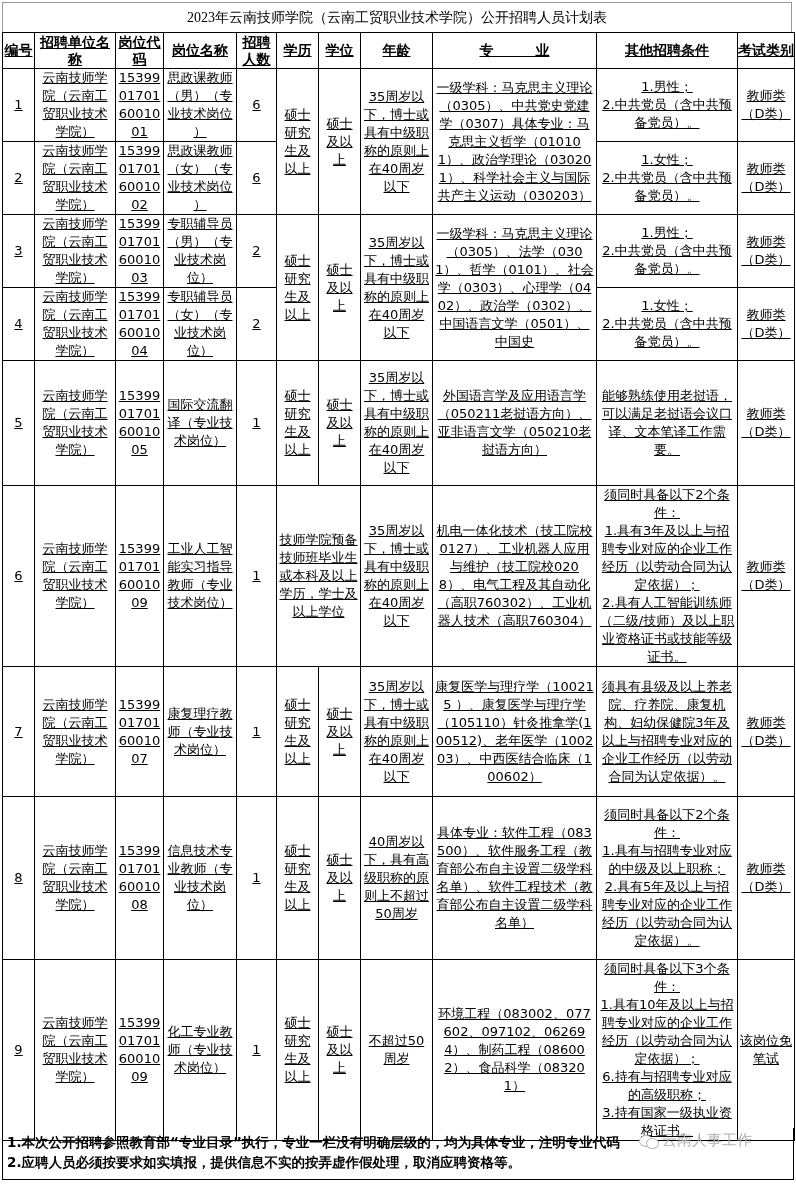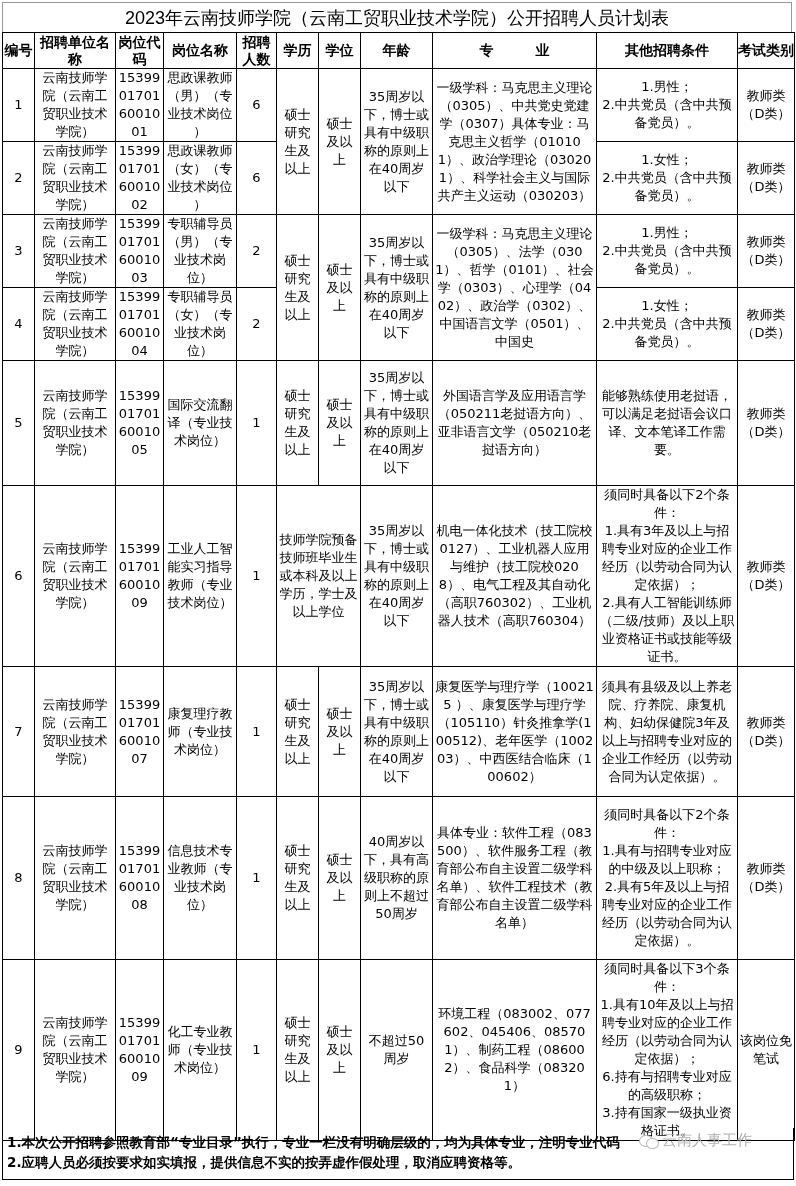--- a/index.html
+++ b/index.html
@@ -1,24 +1,24 @@
 <!DOCTYPE html>
 <html><head>
 <meta charset="utf-8">
 <style>
   html, body { margin: 0; padding: 0; background: #ffffff; }
   body { width: 796px; height: 1186px; overflow: hidden; position: relative;
          font-family: "DejaVu Sans", "Liberation Sans", sans-serif; color: #000; }
   .page { position: absolute; left: 0; top: 0; width: 796px; height: 1186px; }
   .title-bar { position: absolute; left: 2px; top: 2px; width: 790px; height: 30px;
                border: 1px solid #999; border-bottom: none; box-sizing: border-box;
-               text-align: center; font-family: Liberation Sans, sans-serif;
-               font-size: 18px; line-height: 30px; letter-spacing: 0px; white-space: nowrap; }
+               text-align: center; font-family: Liberation Serif, serif;
+               font-size: 14px; line-height: 30px; letter-spacing: 0px; white-space: nowrap; }
   table.plan { position: absolute; left: 2px; top: 32px; border-collapse: collapse;
-               table-layout: fixed; width: 792px; }
+               table-layout: fixed; width: 792px; text-decoration: underline; }
   table.plan td, table.plan th { border: 1.5px solid #000; padding: 0 2px; vertical-align: middle;
                text-align: center; font-size: 13px; line-height: 18px; overflow: hidden;
                word-break: break-all; }
   table.plan th { font-weight: bold; font-size: 14px; line-height: 17px; padding: 0; }
   td.left { text-align: left; }
   td.small { font-size: 12.5px; margin-top: 20px; }
   .footer { position: absolute; left: 2px; top: 1128px; width: 792px; height: 52px;
             border: 1.5px solid #000; border-top: none; box-sizing: border-box;
             font-weight: bold; font-size: 13.5px; line-height: 20px; padding: 4px 4px; }
   .footer div { white-space: nowrap; }
@@ -177,21 +177,21 @@
 
       <tr style="height:175px">
         <td>9</td>
         <td class="left">云南技师学院（云南工贸职业技术学院）</td>
         <td><span>15399</span><br><span>01701</span><br><span>60010</span><br><span>09</span></td>
         <td>化工专业教师（专业技术岗位）</td>
         <td>1</td>
         <td>硕士研究生及以上</td>
         <td>硕士及以上</td>
         <td>不超过50周岁</td>
-        <td class="left small">环境工程（083002、077602、045406、085701）、制药工程（086002）、食品科学（083201）</td>
+        <td class="left small">环境工程（083002、077602、097102、062694）、制药工程（086002）、食品科学（083201）</td>
         <td class="left" style="white-space:pre-line">须同时具备以下3个条件：
 1.具有10年及以上与招聘专业对应的企业工作经历（以劳动合同为认定依据）；
 6.持有与招聘专业对应的高级职称；
 3.持有国家一级执业资格证书。</td>
         <td>该岗位免笔试</td>
       </tr>
     </tbody>
   </table>
 
   <div class="footer">

